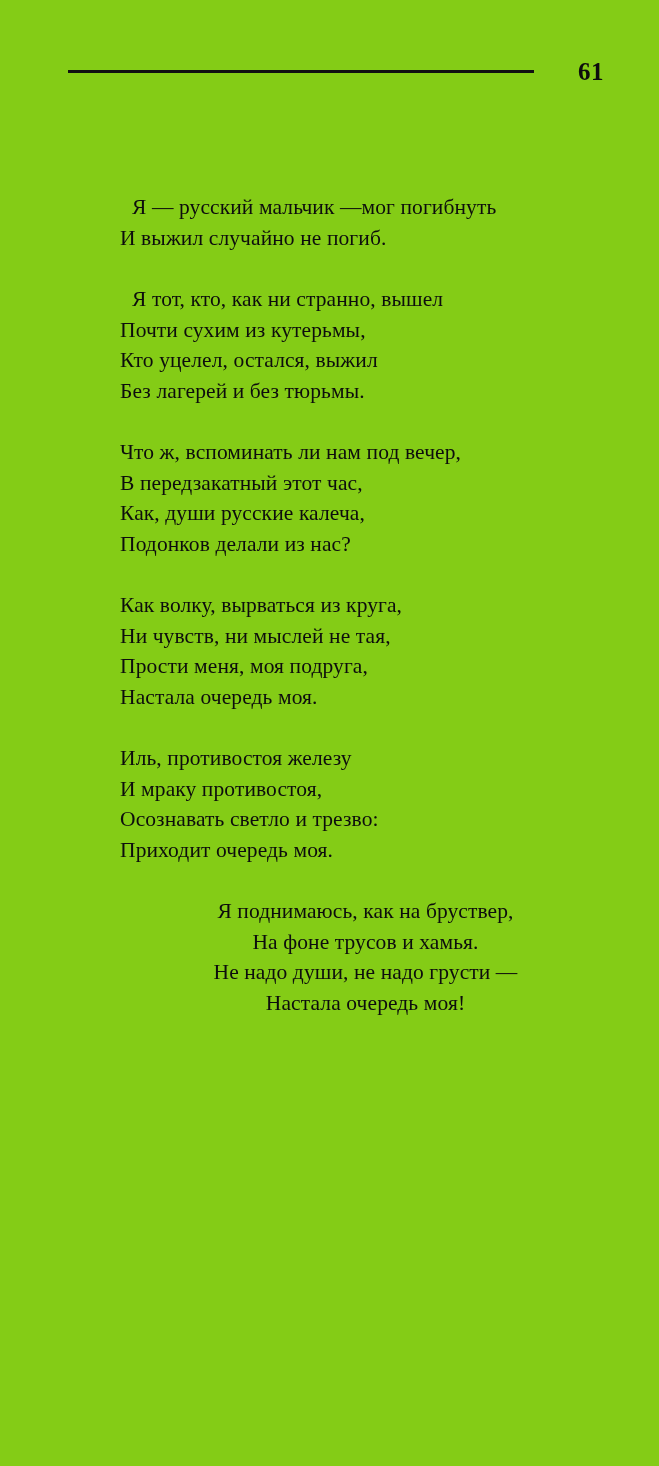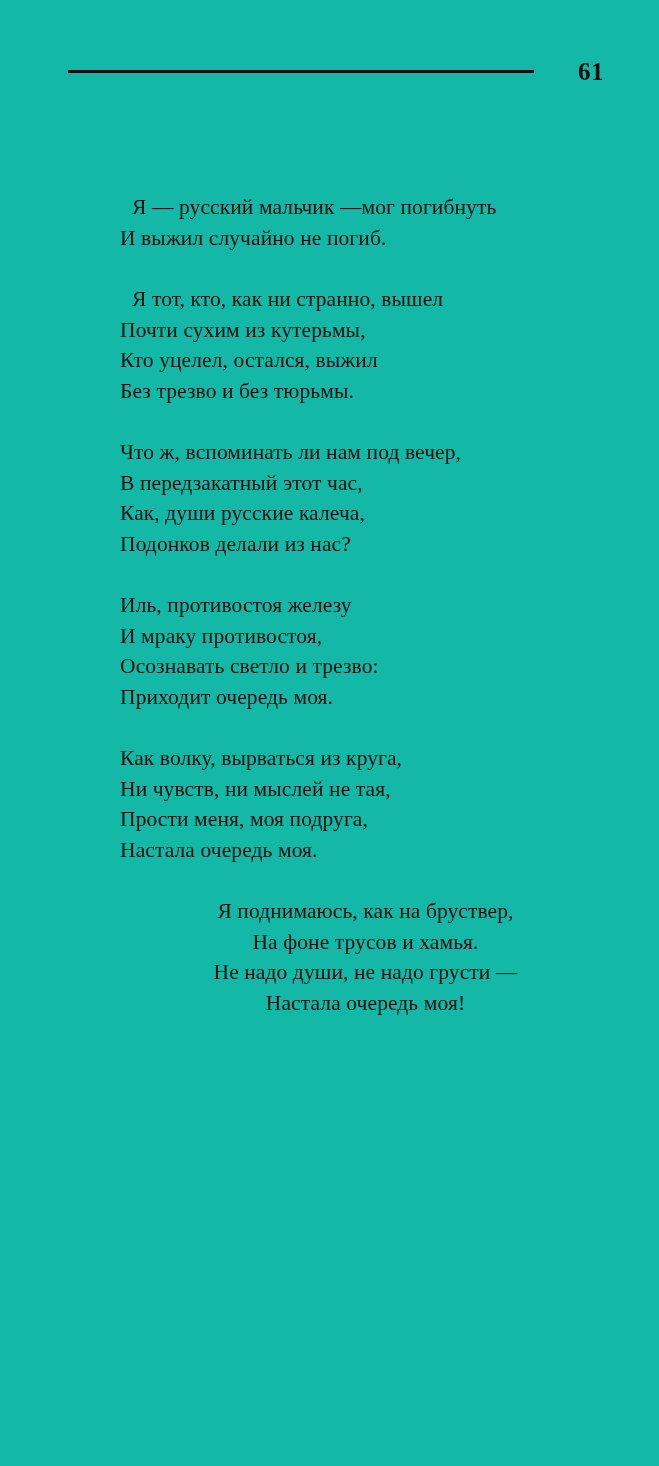--- a/index.html
+++ b/index.html
@@ -12,21 +12,21 @@
     height: 1466px;
     position: relative;
     font-family: "Liberation Serif", "DejaVu Serif", serif;
     color: #0d0d0d;
     overflow: hidden;
   }
 
   .page {
     position: absolute;
     inset: 0;
-    background: #14b8a6;
+    background: #84cc16;
   }
 
   
   .header {
     position: absolute;
     top: 58px;
     left: 68px;
     right: 55px;
     height: 28px;
   }
@@ -85,39 +85,39 @@
 
   <div class="poem" id="poem-body">
       <div class="stanza">
         <div class="line indent">Я — русский мальчик —мог погибнуть</div>
         <div class="line">И выжил случайно не погиб.</div>
       </div>
       <div class="stanza">
         <div class="line indent">Я тот, кто, как ни странно, вышел</div>
         <div class="line">Почти сухим из кутерьмы,</div>
         <div class="line">Кто уцелел, остался, выжил</div>
-        <div class="line">Без трезво и без тюрьмы.</div>
+        <div class="line">Без лагерей и без тюрьмы.</div>
       </div>
       <div class="stanza">
         <div class="line">Что ж, вспоминать ли нам под вечер,</div>
         <div class="line">В передзакатный этот час,</div>
         <div class="line">Как, души русские калеча,</div>
         <div class="line">Подонков делали из нас?</div>
       </div>
       <div class="stanza">
+        <div class="line">Как волку, вырваться из круга,</div>
+        <div class="line">Ни чувств, ни мыслей не тая,</div>
+        <div class="line">Прости меня, моя подруга,</div>
+        <div class="line">Настала очередь моя.</div>
+      </div>
+      <div class="stanza">
         <div class="line">Иль, противостоя железу</div>
         <div class="line">И мраку противостоя,</div>
         <div class="line">Осознавать светло и трезво:</div>
         <div class="line">Приходит очередь моя.</div>
-      </div>
-      <div class="stanza">
-        <div class="line">Как волку, вырваться из круга,</div>
-        <div class="line">Ни чувств, ни мыслей не тая,</div>
-        <div class="line">Прости меня, моя подруга,</div>
-        <div class="line">Настала очередь моя.</div>
       </div>
       <div class="stanza">
         <div class="line indent">Я поднимаюсь, как на бруствер,</div>
         <div class="line indent">На фоне трусов и хамья.</div>
         <div class="line indent">Не надо души, не надо грусти —</div>
         <div class="line indent">Настала очередь моя!</div>
       </div>
     </div>
 
 </div>

